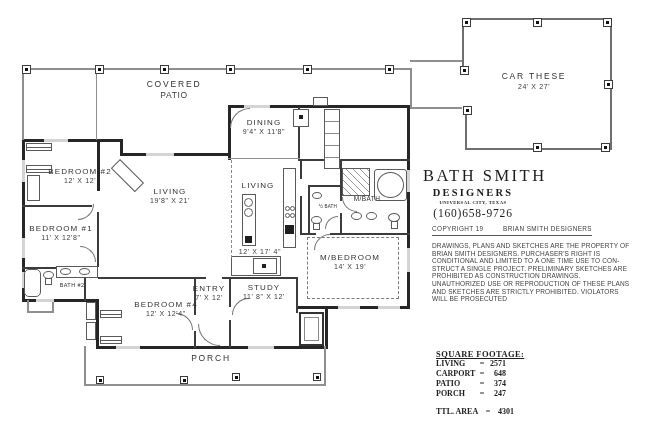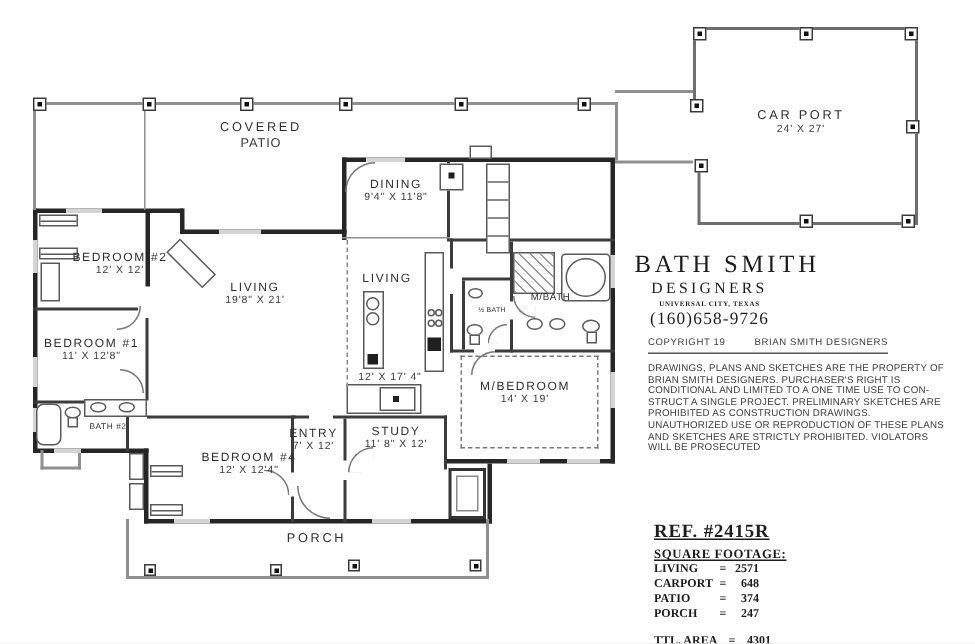--- a/index.html
+++ b/index.html
@@ -28,21 +28,21 @@
   .room-label{position:absolute;transform:translateX(-50%);text-align:center;white-space:nowrap;
       font-size:8px;letter-spacing:1.1px;color:#303030;line-height:1.15}
   .room-label .dims{display:block;font-size:7px;letter-spacing:.6px;margin-top:1px;color:#3a3a3a}
   .label-big{font-size:8.5px;letter-spacing:1.8px}
   .label-sm{font-size:5.5px;letter-spacing:.4px}
   .label-xs{font-size:4.6px;letter-spacing:.2px}
   
   .firm{position:absolute;left:423px;top:166px;width:100px;text-align:center;
         font-family:"Liberation Serif",serif;color:#1c1c1c}
   .firm .name{font-size:16.5px;letter-spacing:2.5px;white-space:nowrap}
-  .firm .type{font-size:10.5px;letter-spacing:2.2px;margin-top:1px;font-weight:400}
+  .firm .type{font-size:10.5px;letter-spacing:2.2px;margin-top:1px;font-weight:700}
   .firm .loc{font-size:4.6px;letter-spacing:.5px;font-weight:700;margin-top:2px}
   .firm .phone{font-size:11.5px;letter-spacing:.8px;margin-top:2px;white-space:nowrap}
   .copyline{position:absolute;left:432px;top:225px;width:160px;display:flex;justify-content:space-between;
         font-size:6.4px;letter-spacing:.4px;color:#3b3b3b;border-bottom:1px solid #555;padding-bottom:2.5px}
   .disclaimer{position:absolute;left:432px;top:242px;width:198px;font-size:6.5px;line-height:7.6px;
         letter-spacing:.15px;color:#404040}
   .refblock{position:absolute;left:436px;top:347px;font-family:"Liberation Serif",serif;color:#1d1d1d}
   .refblock .refno{font-size:12.5px;font-weight:700;letter-spacing:.6px;text-decoration:underline}
   .refblock .sqft{font-size:8.5px;font-weight:700;letter-spacing:.4px;text-decoration:underline;margin-top:2px}
   .sqrow{display:flex;width:70px;font-size:8px;font-weight:700;line-height:10px}
@@ -240,21 +240,21 @@
   <div class="fix" style="left:304px;top:317px;width:15px;height:24px;border-color:#8a8a8a"></div>
 
   <div class="dash-rect" style="left:307px;top:237px;width:92px;height:62px"></div>
   <div class="dash-v" style="left:231px;top:160px;width:1px;height:98px"></div>
 
   <div class="room-label label-big" style="left:174px;top:80px">
     <span>COVERED</span>
     <span class="dims label-big" style="font-size:8.5px">PATIO</span>
   </div>
   <div class="room-label label-big" style="left:534px;top:72px">
-    <span>CAR PORT</span>
+    <span>CAR THESE</span>
     <span class="dims">24' X 27'</span>
   </div>
   <div class="room-label" style="left:264px;top:118px">
     <span>DINING</span>
     <span class="dims">9'4" X 11'8"</span>
   </div>
   <div class="room-label" style="left:80px;top:167px">
     <span>BEDROOM #2</span>
     <span class="dims">12' X 12'</span>
   </div>
@@ -307,21 +307,20 @@
     <div class="loc">UNIVERSAL CITY, TEXAS</div>
     <div class="phone">(160)658-9726</div>
   </div>
   <div class="copyline">
     <span>COPYRIGHT 19</span>
     <span>BRIAN SMITH DESIGNERS</span>
   </div>
   <div class="disclaimer">DRAWINGS, PLANS AND SKETCHES ARE THE PROPERTY OF BRIAN SMITH DESIGNERS.  PURCHASER'S RIGHT IS CONDITIONAL AND LIMITED TO A ONE TIME USE TO CON- STRUCT A SINGLE PROJECT.  PRELIMINARY SKETCHES ARE PROHIBITED AS CONSTRUCTION DRAWINGS.  UNAUTHORIZED USE OR REPRODUCTION OF THESE PLANS AND SKETCHES ARE STRICTLY PROHIBITED.  VIOLATORS WILL BE PROSECUTED</div>
 
   <div class="refblock">
-    <div class="refno">REF. #2415R</div>
     <div class="sqft">SQUARE FOOTAGE:</div>
     <div class="sqrow">
       <span class="lbl">LIVING</span>
       <span class="eq">=</span>
       <span class="val">2571</span>
     </div>
     <div class="sqrow">
       <span class="lbl">CARPORT</span>
       <span class="eq">=</span>
       <span class="val">648</span>

